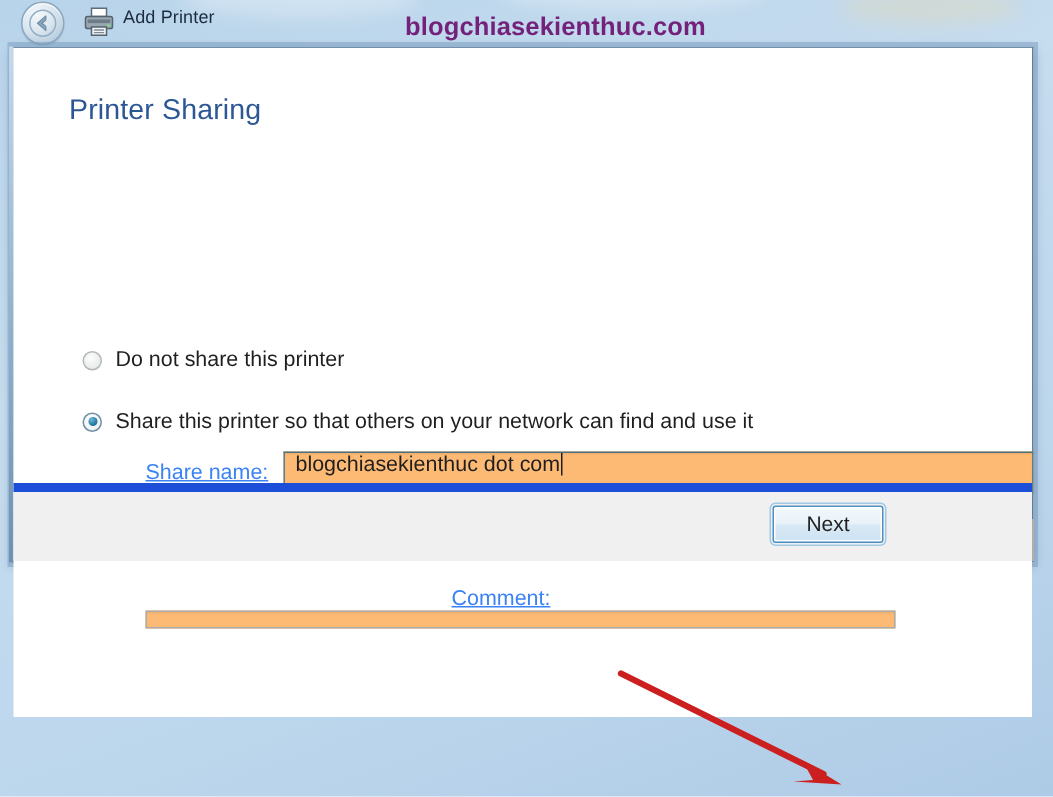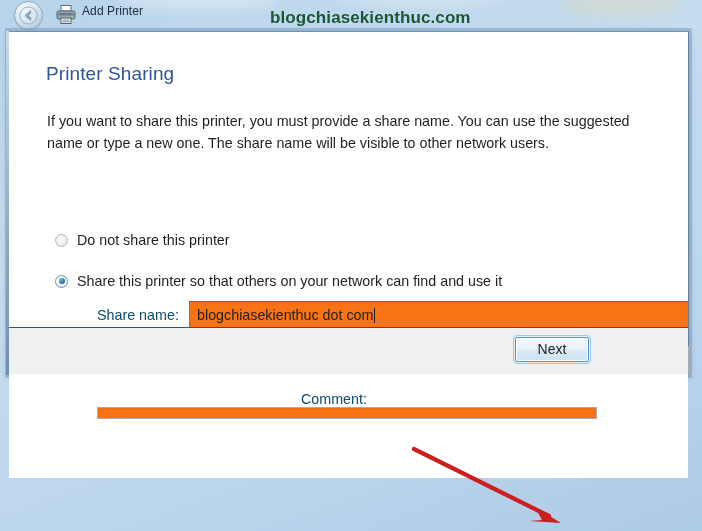--- a/index.html
+++ b/index.html
@@ -59,21 +59,21 @@
     color: #1b2c3e;
     letter-spacing: 0.1px;
     white-space: nowrap;
   }
 
   #watermark {
     position: absolute;
     left: 270px; top: 8px;
     font-size: 17px;
     font-weight: bold;
-    color: #14532d;
+    color: #701a75;
     letter-spacing: 0.1px;
     opacity: 0.96;
     white-space: nowrap;
   }
 
   
   #dialog {
     position: absolute;
     left: 8px; top: 31px;
     width: 681px; height: 344px;
@@ -167,37 +167,38 @@
     align-items: center;
   }
   #field-row-sharename { top: 269px; }
   #field-row-location  { top: 314px; }
   #field-row-comment   { top: 359px; flex-direction: column; }
 
   .field-label {
     width: 92px;
     flex: 0 0 auto;
     font-size: 14.3px;
-    color: #0c4a6e;
+    color: #3b82f6;
     white-space: nowrap;
+    text-decoration: underline;
   }
   .field-input {
     width: 500px;
     height: 28px;
     box-sizing: border-box;
-    background: #f97316;
+    background: #fdba74;
     border: 1px solid #ababab;
     box-shadow: inset 0 1px 1px rgba(0,0,0,0.055);
     font-family: "Liberation Sans", sans-serif;
     font-size: 14.3px;
     color: #1f1f1f;
     padding: 0 5px 0 7px;
     outline: none;
     display: flex;
-    align-items: center;
+    align-items: flex-start;
   }
   .field-input.focused {
     border-color: #5d7f92;
     border-top-color: #4d707f;
   }
   .caret {
     display: inline-block;
     width: 1px;
     height: 15px;
     background: #1f1f1f;
@@ -211,21 +212,21 @@
     width: 170px; height: 90px;
     pointer-events: none;
   }
 
   
   #dialog-footer {
     position: absolute;
     left: 0; right: 0; bottom: 0;
     height: 46px;
     background: #f0f0f0;
-    border-top: 1px solid #1d4ed8;
+    border-top: 6px solid #1d4ed8;
   }
   .dlg-button {
     position: absolute;
     top: 9px;
     width: 74px; height: 25px;
     box-sizing: border-box;
     font-family: "Liberation Sans", sans-serif;
     font-size: 14px;
     color: #1f1f1f;
     text-align: center;
@@ -276,21 +277,20 @@
 
   <div id="watermark">blogchiasekienthuc.com</div>
 </div>
 
 <div id="dialog">
 
   <div id="dialog-body">
 
     <div id="page-heading">Printer Sharing</div>
 
-    <div id="intro-text">If you want to share this printer, you must provide a share name. You can use the suggested name or type a new one. The share name will be visible to other network users.</div>
 
     <div class="radio-row" id="radio-row-noshare">
       <span class="radio-mark off"></span>
       <span class="radio-label">Do not share this printer</span>
     </div>
 
     <div class="radio-row" id="radio-row-share">
       <span class="radio-mark on"></span>
       <span class="radio-label">Share this printer so that others on your network can find and use it</span>
     </div>

